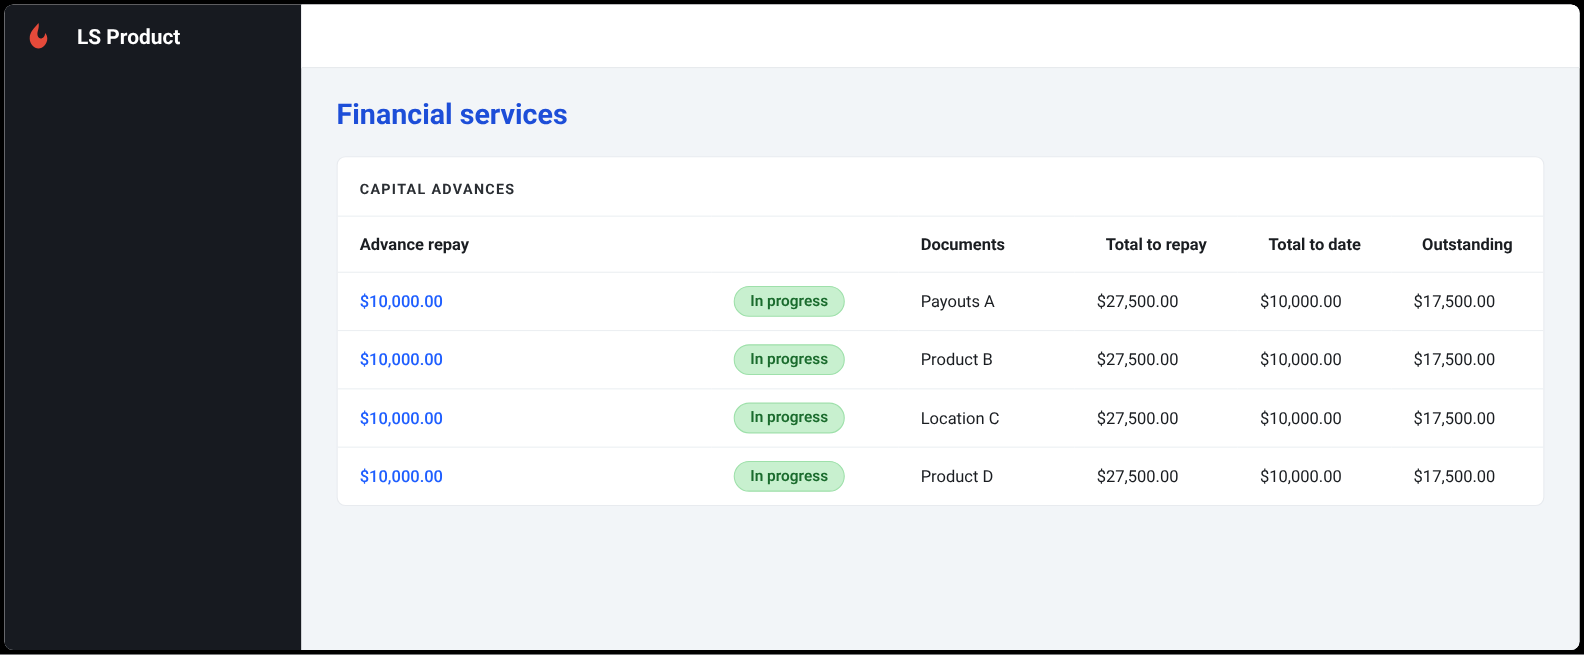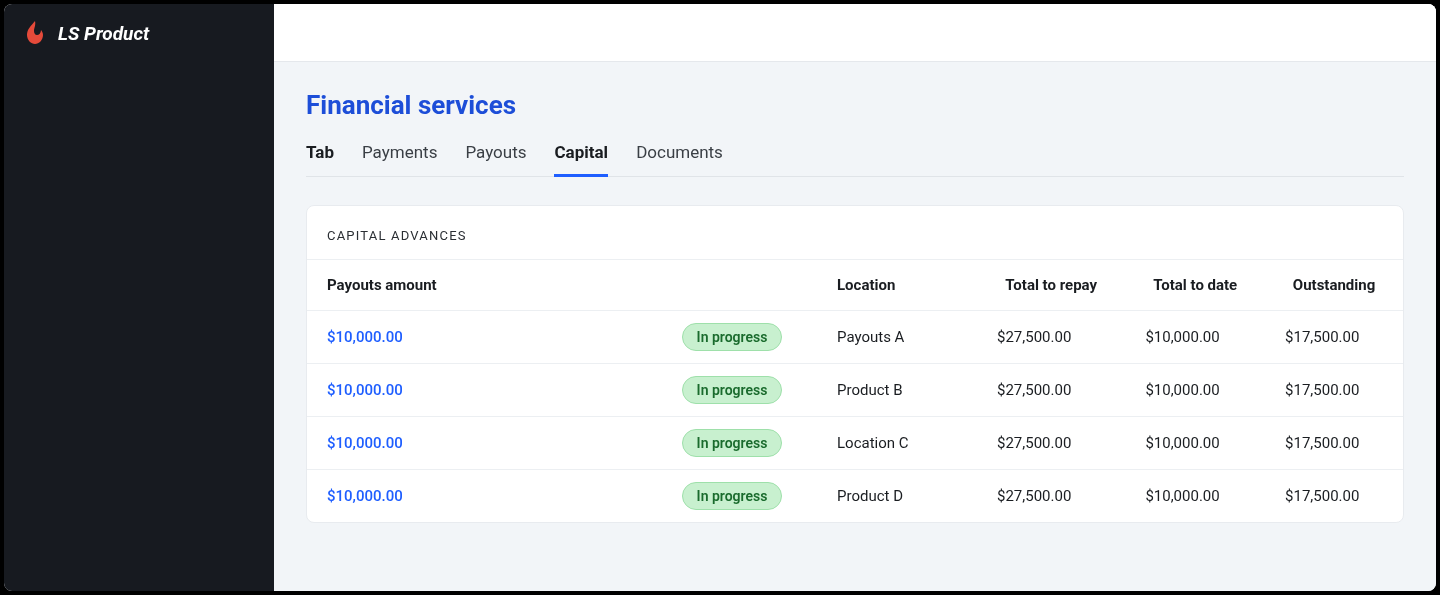--- a/index.html
+++ b/index.html
@@ -25,24 +25,23 @@
     }
     .sidebar {
       width: 270px;
       background: #171a20;
       display: flex;
       flex-direction: column;
     }
     .sidebar-header {
       display: flex;
       align-items: center;
-      gap: 12px;
+      gap: 24px;
       padding: 18px 20px;
       height: 58px;
-      font-style: italic;
     }
     .logo-icon svg {
       display: block;
     }
     .sidebar-title {
       color: #fff;
       font-size: 19px;
       font-weight: 700;
     }
     .main {
@@ -91,21 +90,21 @@
     .card {
       background: #fff;
       border: 1px solid #e8ebef;
       border-radius: 8px;
     }
     .card-header {
       padding: 22px 20px 16px 20px;
     }
     .card-title {
       font-size: 13px;
-      font-weight: 400;
+      font-weight: 700;
       letter-spacing: 1.2px;
       color: #2a2e33;
       text-transform: uppercase;
     }
     table {
       width: 100%;
       border-collapse: collapse;
     }
     thead th {
       text-align: left;
@@ -123,21 +122,21 @@
       border-bottom: 1px solid #eceff2;
     }
     tbody tr:last-child td {
       border-bottom: none;
     }
     .col-amount { width: 340px; }
     .col-status { width: 170px; text-align: left; }
     .col-location { width: 160px; }
     .col-num { text-align: left; }
     th.col-num { text-align: center; }
-    td.col-status { text-align: center; }
+    td.col-status { text-align: left; }
     .amount-link {
       color: #1e5eff;
       font-weight: 500;
       cursor: pointer;
     }
     .badge {
       display: inline-block;
       padding: 5px 14px;
       font-size: 14px;
       font-weight: 600;
@@ -160,38 +159,31 @@
       </span>
       <span class="sidebar-title">LS Product</span>
     </div>
   </aside>
 
   <main class="main">
     <div class="topbar"></div>
     <div class="content">
       <h1 class="page-title">Financial services</h1>
 
-      <nav class="tabs" id="tabs-nav">
-          <div class="tab bold">Tab</div>
-          <div class="tab">Payments</div>
-          <div class="tab">Payouts</div>
-          <div class="tab active">Capital</div>
-          <div class="tab">Documents</div>
-        </nav>
 
       <section class="card">
         <div class="card-header">
           <div class="card-title">CAPITAL ADVANCES</div>
         </div>
         <table>
           <thead>
             <tr>
-              <th class="col-amount">Payouts amount</th>
+              <th class="col-amount">Advance repay</th>
               <th class="col-status"></th>
-              <th class="col-location">Location</th>
+              <th class="col-location">Documents</th>
               <th class="col-num">Total to repay</th>
               <th class="col-num">Total to date</th>
               <th class="col-num">Outstanding</th>
             </tr>
           </thead>
           <tbody id="table-body">
               <tr>
                 <td class="col-amount"><span class="amount-link">$10,000.00</span></td>
                 <td class="col-status"><span class="badge">In progress</span></td>
                 <td class="col-location">Payouts A</td>

